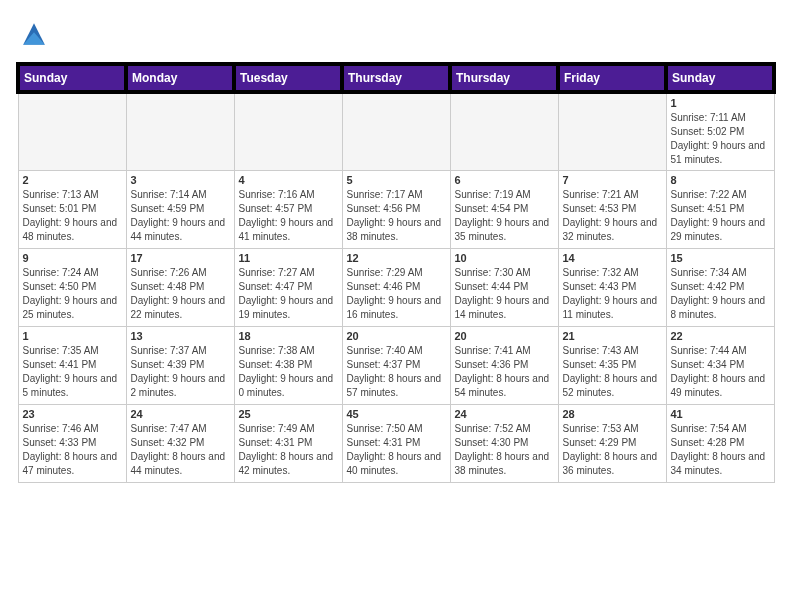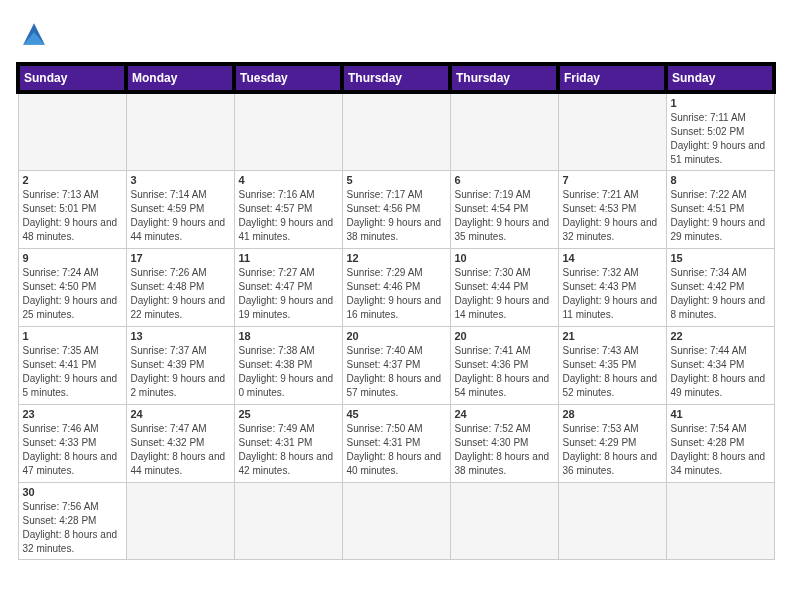--- a/index.html
+++ b/index.html
@@ -253,27 +253,15 @@
           </td>
           <td>
             <span class="day-number">28</span>
             <div class="day-info">Sunrise: 7:53 AM<br>Sunset: 4:29 PM<br>Daylight: 8 hours and 36 minutes.</div>
           </td>
           <td>
             <span class="day-number">41</span>
             <div class="day-info">Sunrise: 7:54 AM<br>Sunset: 4:28 PM<br>Daylight: 8 hours and 34 minutes.</div>
           </td>
         </tr>
-        <tr>
-          <td class="last-row">
-            <span class="day-number">30</span>
-            <div class="day-info">Sunrise: 7:56 AM<br>Sunset: 4:28 PM<br>Daylight: 8 hours and 32 minutes.</div>
-          </td>
-          <td class="empty last-row"></td>
-          <td class="empty last-row"></td>
-          <td class="empty last-row"></td>
-          <td class="empty last-row"></td>
-          <td class="empty last-row"></td>
-          <td class="empty last-row"></td>
-        </tr>
       </tbody>
   </table>
 </div>
 
 </body></html>

